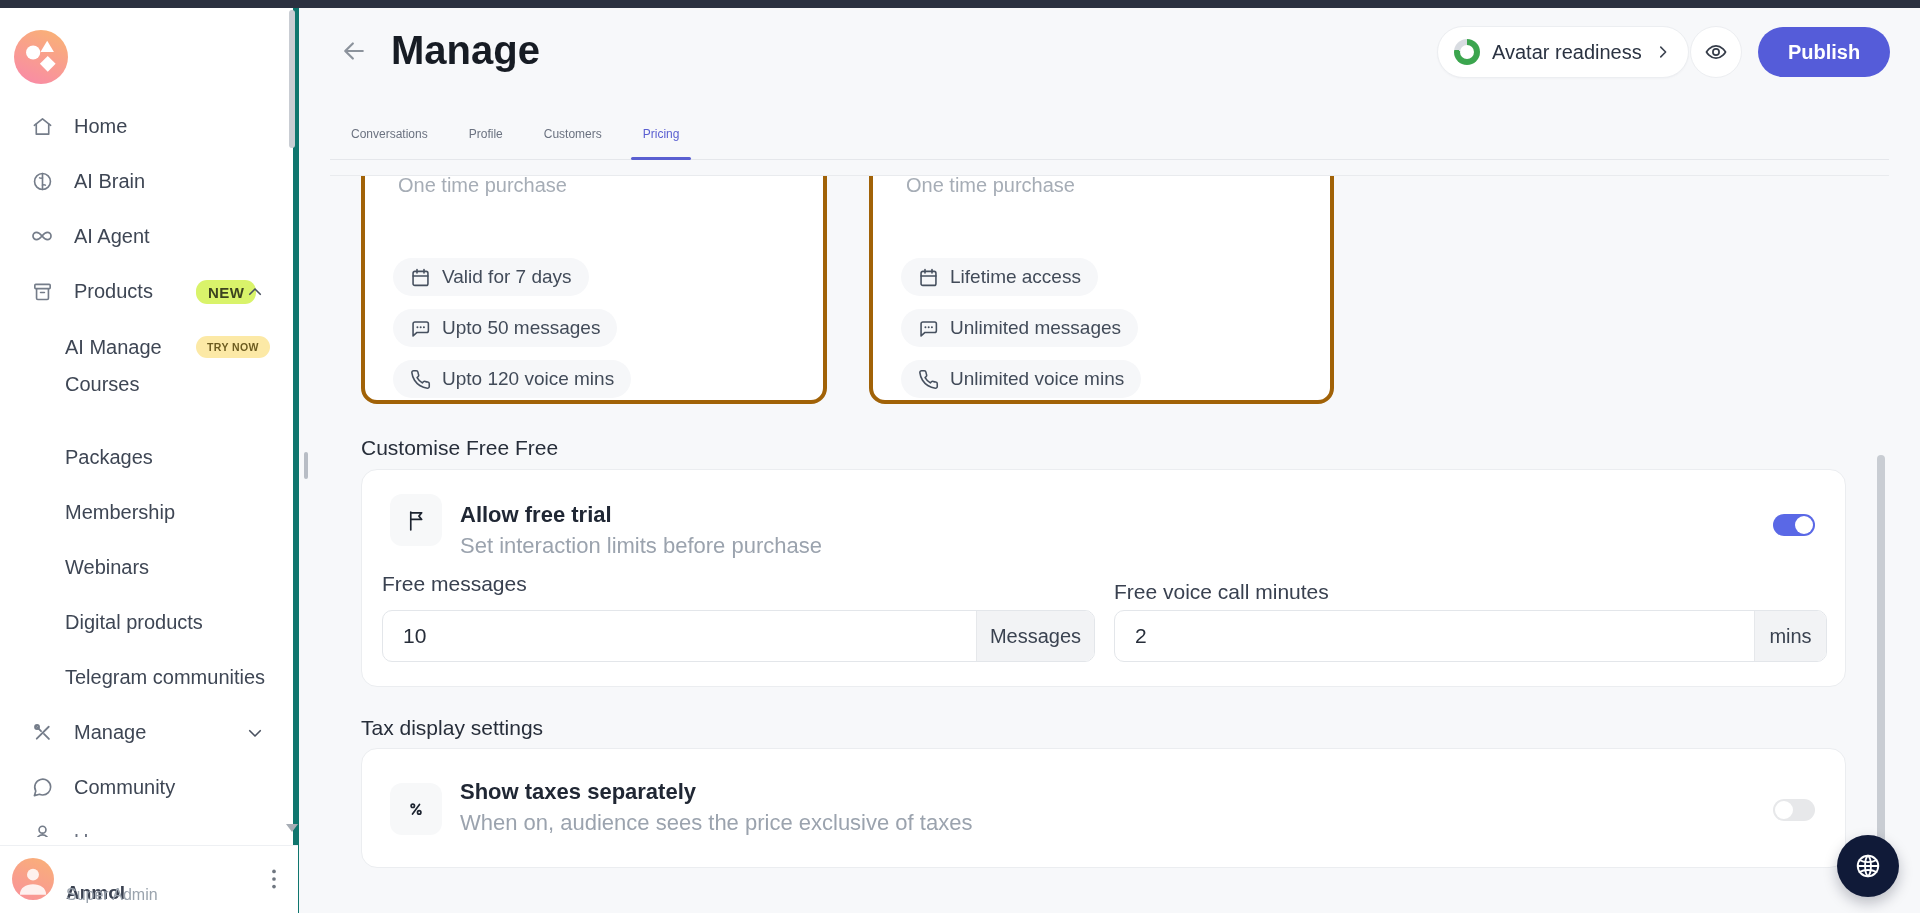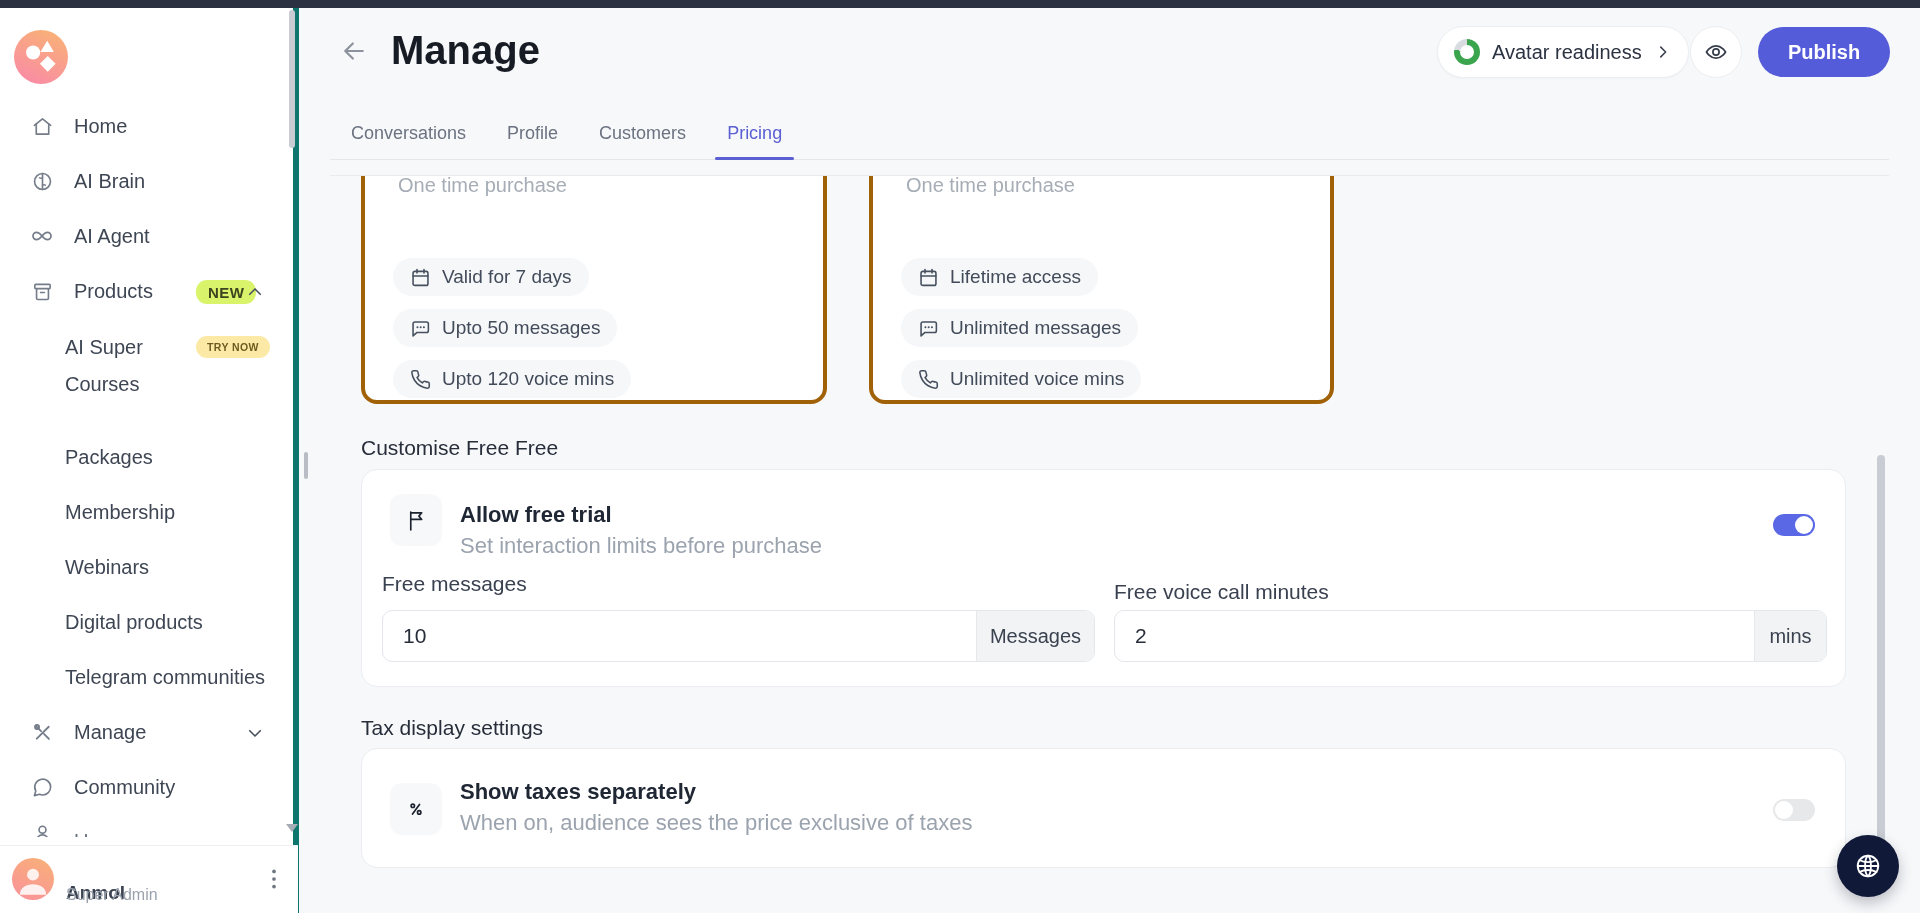--- a/index.html
+++ b/index.html
@@ -48,21 +48,21 @@
                     box-shadow:0 1px 2px rgba(20,30,50,.03); }
   .donut { width:26px; height:26px; border-radius:50%; background:conic-gradient(#3ba54e 0 78%, #d8dce1 78% 100%); position:relative; }
   .donut::after { content:""; position:absolute; left:6px; top:6px; width:14px; height:14px; border-radius:50%; background:#fff; }
   .readiness-text { font-size:20px; color:#2b3342; }
   .eye-btn { position:absolute; left:1391px; top:18px; width:52px; height:52px; border-radius:50%; background:#fff;
              border:1px solid #eceef1; display:flex; align-items:center; justify-content:center; color:#353c49; cursor:pointer; }
   .publish-btn { position:absolute; left:1459px; top:19px; width:132px; height:50px; border-radius:25px; background:#555cd9;
                  color:#fff; font-size:20px; font-weight:bold; border:none; cursor:pointer; font-family:inherit; }
 
   .tabs { position:absolute; left:31px; top:100px; width:1559px; height:52px; border-bottom:1px solid #e5e7eb; display:flex; }
-  .tab { padding:0 20px; margin-left:1px; font-size:18px; color:#6b7280; display:flex; align-items:center; position:relative; cursor:pointer; white-space:nowrap; }
+  .tab { padding:0 20px; margin-left:1px; font-size:12px; color:#6b7280; display:flex; align-items:center; position:relative; cursor:pointer; white-space:nowrap; }
   .tab.active { color:#5a5fd1; }
   .tab.active::after { content:""; position:absolute; left:8px; right:8px; bottom:-1px; height:3px; border-radius:3px; background:#5a5fd1; }
 
   .scrollarea { position:absolute; left:31px; top:167px; width:1559px; height:738px; border-top:1px solid #e9ebee; overflow:hidden; }
 
   .pcard { position:absolute; top:-62px; width:466px; height:290px; background:#fff; border:4px solid #a16207; border-radius:16px; }
   .pcard.c1 { left:31px; } .pcard.c2 { left:539px; width:465px; }
   .plan-type { position:absolute; left:33px; top:55px; font-size:20px; line-height:24px; color:#a6adb6; }
   .chip { position:absolute; left:28px; height:38px; border-radius:19px; background:#f6f7f9; display:flex; align-items:center; gap:11px; padding:0 17px; }
   .chip svg { color:#46505f; }
@@ -148,21 +148,21 @@
         <span class="nav-label">Products</span>
         <span class="badge-new">NEW</span>
         <span class="nav-chevron">
           <svg width="18" height="18" viewBox="0 0 24 24" fill="none" stroke="currentColor" stroke-width="2.2" stroke-linecap="round" stroke-linejoin="round">
               <polyline points="5,15 12,8 19,15"></polyline>
             </svg>
         </span>
       </div>
 
       <div class="nav-item sub" style="top:324px">
-        <span class="nav-label">AI Super</span>
+        <span class="nav-label">AI Manage</span>
         <span class="badge-try">TRY NOW</span>
       </div>
       <div class="nav-item sub" style="top:361px">
         <span class="nav-label">Courses</span>
       </div>
       <div class="nav-item sub" style="top:434px">
         <span class="nav-label">Packages</span>
       </div>
       <div class="nav-item sub" style="top:489px">
         <span class="nav-label">Membership</span>

